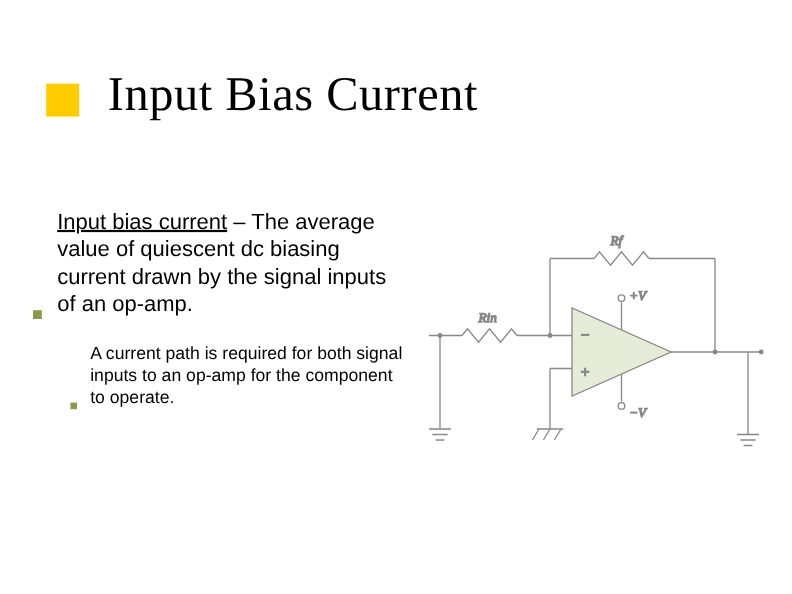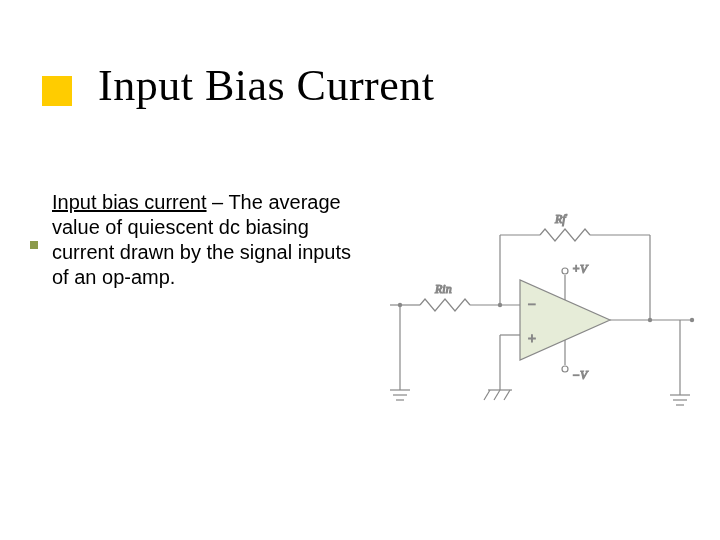--- a/index.html
+++ b/index.html
@@ -31,21 +31,21 @@
     letter-spacing: 0.5px;
   }
   .body-col {
     position: absolute;
     left: 30px;
     top: 190px;
     width: 340px;
   }
   .bullet-row {
     display: flex;
-    align-items: center;
+    align-items: flex-end;
   }
   .sq {
     width: 8px;
     height: 8px;
     background: #8b9a4a;
     flex: 0 0 auto;
     margin-top: 10px;
     margin-right: 14px;
   }
   .sq-small {
@@ -94,20 +94,26 @@
 
 <div class="title">Input Bias Current</div>
 
 <div class="body-col">
   <div class="bullet-row">
     <div class="sq"></div>
     <div class="p-main">
       <span class="underline">Input bias current</span><span> – The average value of quiescent dc biasing current drawn by the signal inputs of an op-amp.</span>
     </div>
   </div>
+  <div class="sub-block">
+    <div class="bullet-row">
+      <div class="sq-small"></div>
+      <div class="p-sub">A current path is required for both signal inputs to an op-amp for the component to operate.</div>
+    </div>
+  </div>
 </div>
 
 <div class="figure">
   <svg width="310" height="230" viewBox="0 0 310 230">
     <g stroke="#888" stroke-width="1.2" fill="none">
 
       <line x1="0" y1="110" x2="30" y2="110"></line>
       <path d="M30 110 l5 -6 l10 12 l10 -12 l10 12 l10 -12 l5 6"></path>
       <line x1="80" y1="110" x2="130" y2="110"></line>
       <text x="45" y="98">Rin</text>

